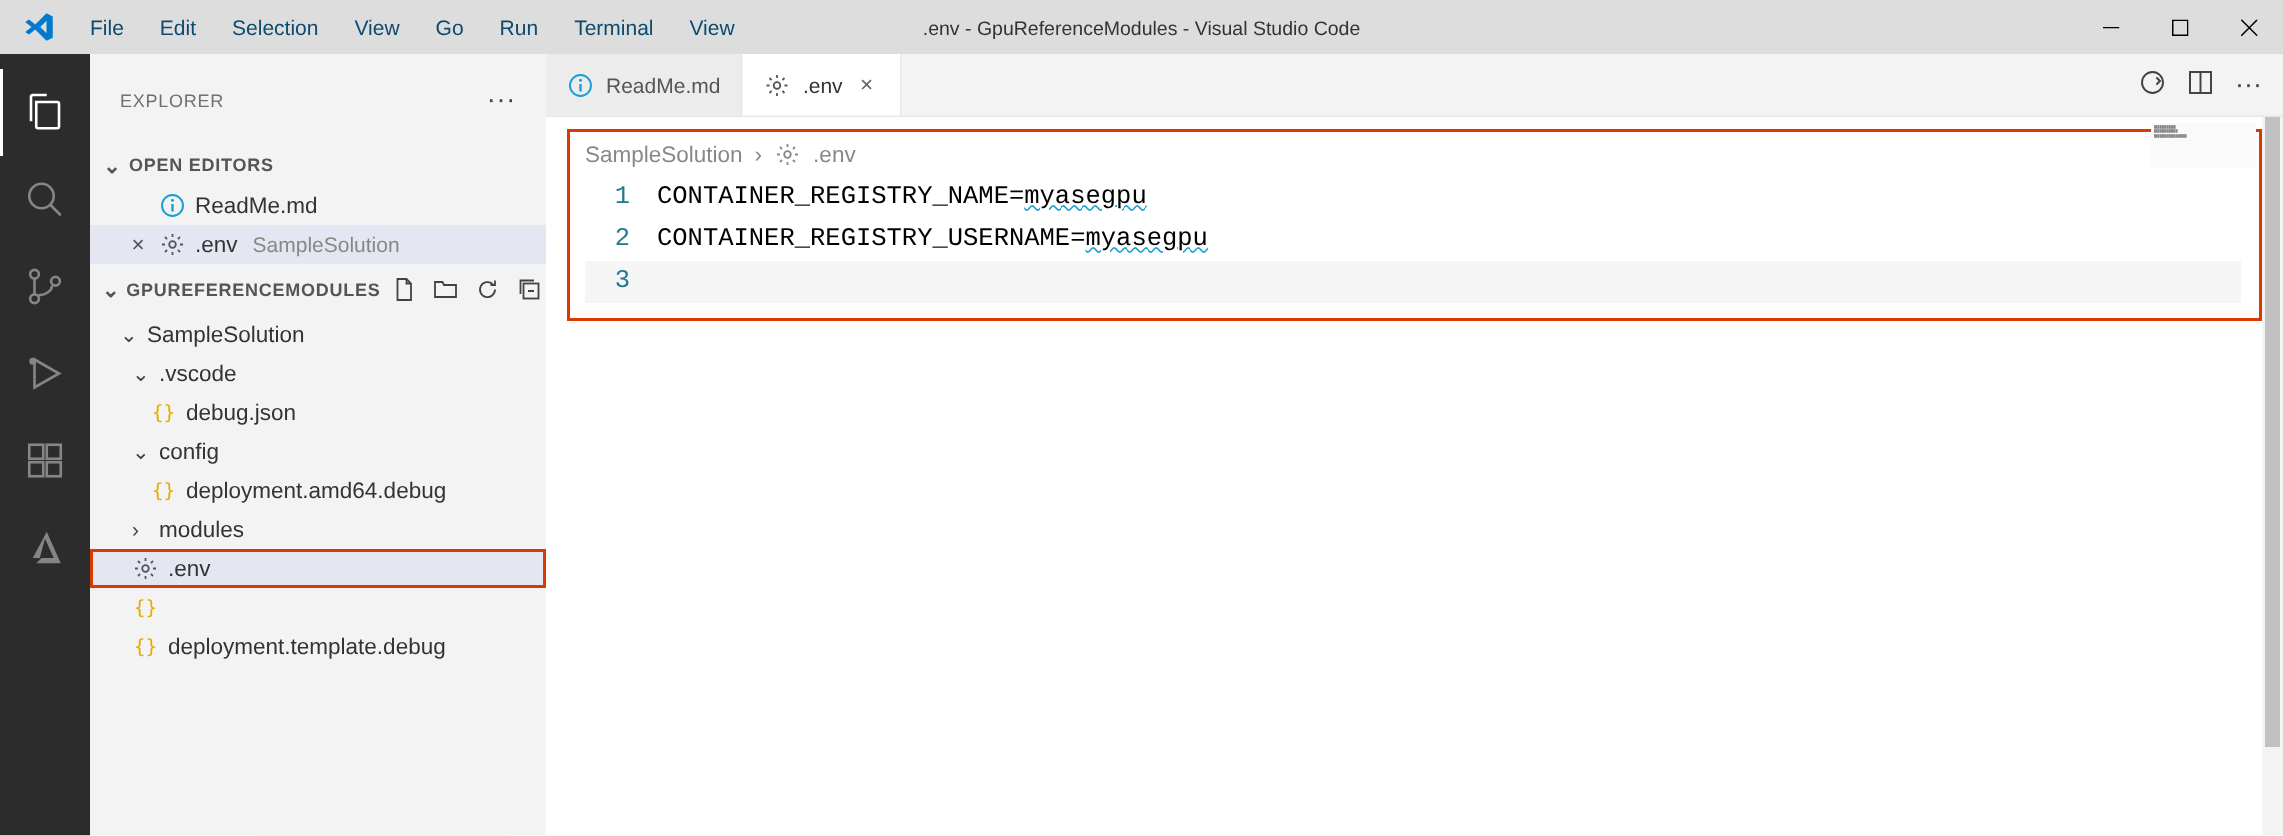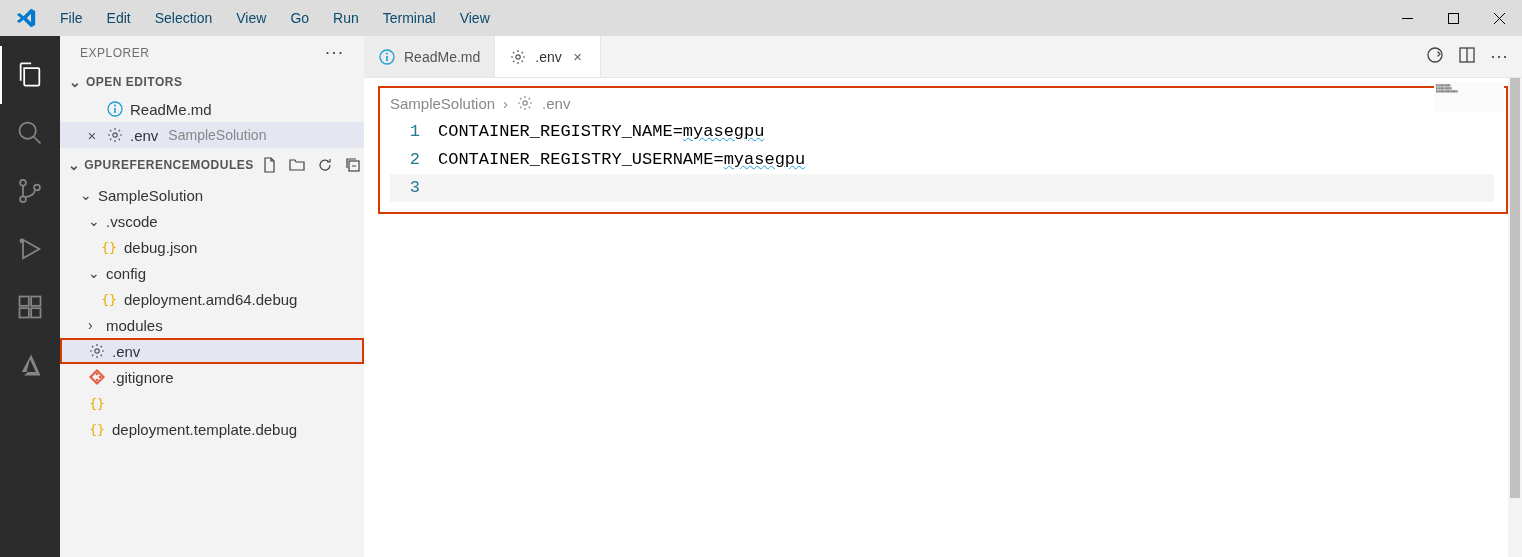--- a/index.html
+++ b/index.html
@@ -14,21 +14,21 @@
     .window-control { width: 46px; height: 36px; display: flex; align-items: center; justify-content: center; cursor: pointer; }
     
     .main { display: flex; height: calc(100% - 36px); }
     
     .activity-bar { width: 60px; background: #2c2c2c; display: flex; flex-direction: column; padding-top: 10px; }
     .activity-item { width: 60px; height: 58px; display: flex; align-items: center; justify-content: center; cursor: pointer; color: #858585; position: relative; }
     .activity-item.active { color: #fff; }
     .activity-item.active::before { content: ''; position: absolute; left: 0; top: 0; bottom: 0; width: 2px; background: #fff; }
     
     .sidebar { width: 304px; background: #f3f3f3; display: flex; flex-direction: column; }
-    .sidebar-title { padding: 10px 20px; font-size: 12px; color: #6f6f6f; letter-spacing: 0.5px; display: flex; justify-content: space-between; align-items: flex-start; }
+    .sidebar-title { padding: 24px 20px; font-size: 12px; color: #6f6f6f; letter-spacing: 0.5px; display: flex; justify-content: space-between; align-items: flex-start; }
     .sidebar-ellipsis { cursor: pointer; font-size: 18px; line-height: 12px; color: #424242; }
     .section-header { padding: 4px 8px; display: flex; align-items: center; gap: 4px; cursor: pointer; font-size: 12px; font-weight: 700; color: #555; letter-spacing: 0.5px; }
     .section-header .chev { width: 14px; text-align: center; font-size: 14px; }
     .section-toolbar { margin-left: auto; display: flex; gap: 6px; padding-right: 6px; }
     .section-toolbar span { width: 22px; height: 22px; display: flex; align-items: center; justify-content: center; cursor: pointer; color: #424242; }
     
     .tree { padding: 2px 0; }
     .tree-row { display: flex; align-items: center; height: 26px; padding-left: 20px; cursor: pointer; font-size: 15px; color: #333; gap: 6px; }
     .tree-row.selected { background: #e4e6f1; }
     .tree-row.open-editor { padding-left: 24px; }
@@ -77,20 +77,21 @@
   <div class="menubar">
     <div class="menu-item">File</div>
     <div class="menu-item">Edit</div>
     <div class="menu-item">Selection</div>
     <div class="menu-item">View</div>
     <div class="menu-item">Go</div>
     <div class="menu-item">Run</div>
     <div class="menu-item">Terminal</div>
     <div class="menu-item">View</div>
   </div>
+  <div class="titlebar-title">.env - GpuReferenceModules - Visual Studio Code</div>
   <div class="window-controls">
     <div class="window-control">
         <svg width="11" height="1">
           <rect width="11" height="1" fill="#000"></rect>
         </svg>
       </div>
     <div class="window-control">
         <svg width="11" height="11">
           <rect x="0.5" y="0.5" width="10" height="10" fill="none" stroke="#000"></rect>
         </svg>
@@ -233,31 +234,20 @@
           <span>modules</span>
         </div>
       <div class="tree-row indent-2 selected highlight-red">
           <span class="ico">
             <svg width="16" height="16" viewBox="0 0 16 16" fill="none" stroke="#555" stroke-width="1.2">
               <circle cx="8" cy="8" r="2.2"></circle>
               <path d="M8 1v2M8 13v2M1 8h2M13 8h2M3 3l1.4 1.4M11.6 11.6L13 13M3 13l1.4-1.4M11.6 4.4L13 3"></path>
             </svg>
           </span>
           <span>.env</span>
-        </div>
-      <div class="tree-row indent-2">
-          <span class="ico">
-            <svg width="16" height="16" viewBox="0 0 16 16" fill="#e25d43">
-              <path d="M8 0L0 8l8 8 8-8-8-8zm0 3l5 5-5 5-5-5 5-5z"></path>
-              <circle cx="8" cy="5" r="1.3"></circle>
-              <circle cx="8" cy="11" r="1.3"></circle>
-              <circle cx="11" cy="8" r="1.3"></circle>
-            </svg>
-          </span>
-          <span>.gitignore</span>
         </div>
       <div class="tree-row indent-2">
           <span class="ico" style="color:#e8ab00;font-family:monospace;font-size:13px">{}</span>
         </div>
       <div class="tree-row indent-2">
           <span class="ico" style="color:#e8ab00;font-family:monospace;font-size:13px">{}</span>
           <span>deployment.template.debug</span>
         </div>
     </div>
   </div>

